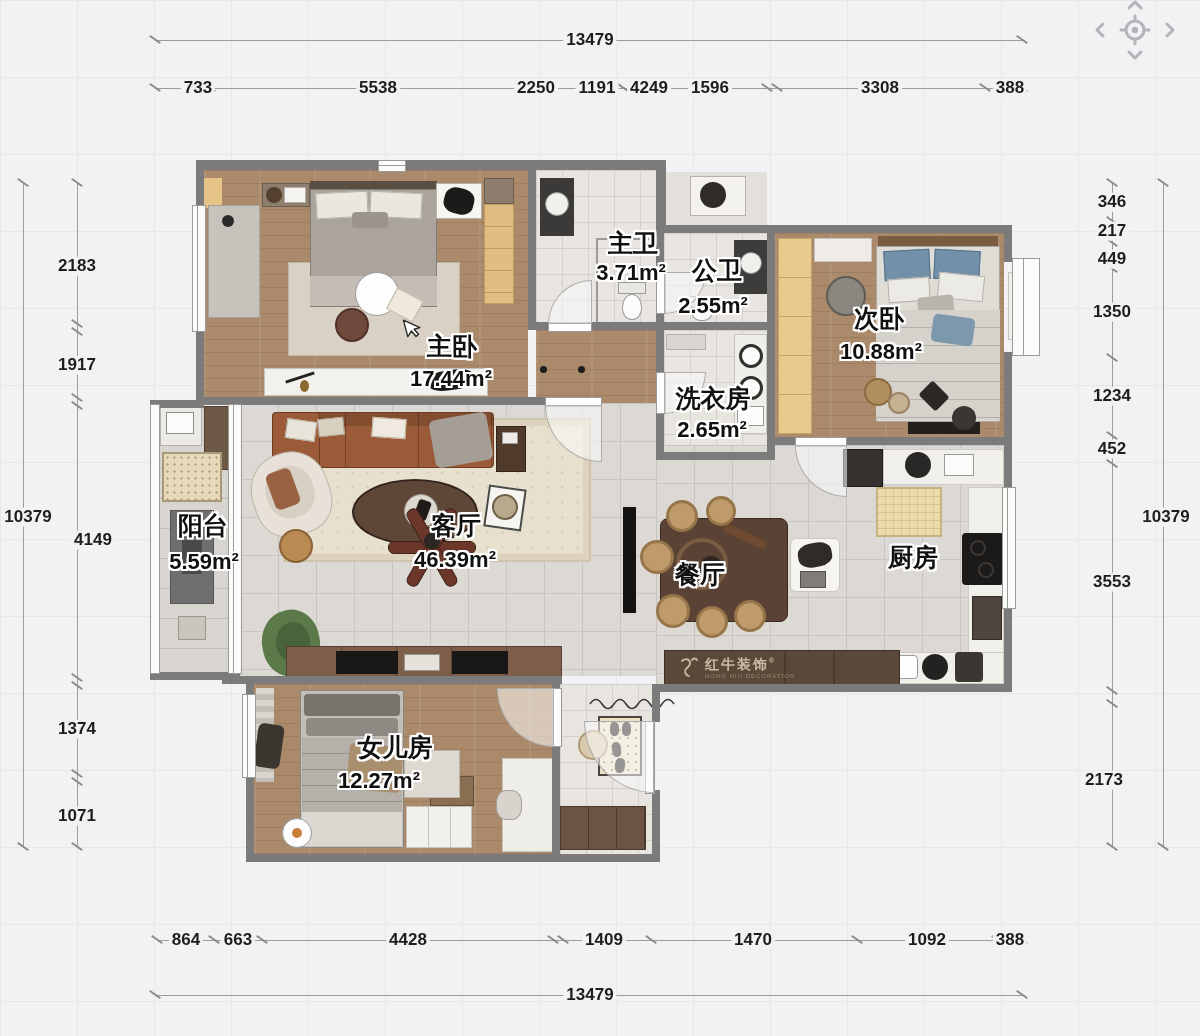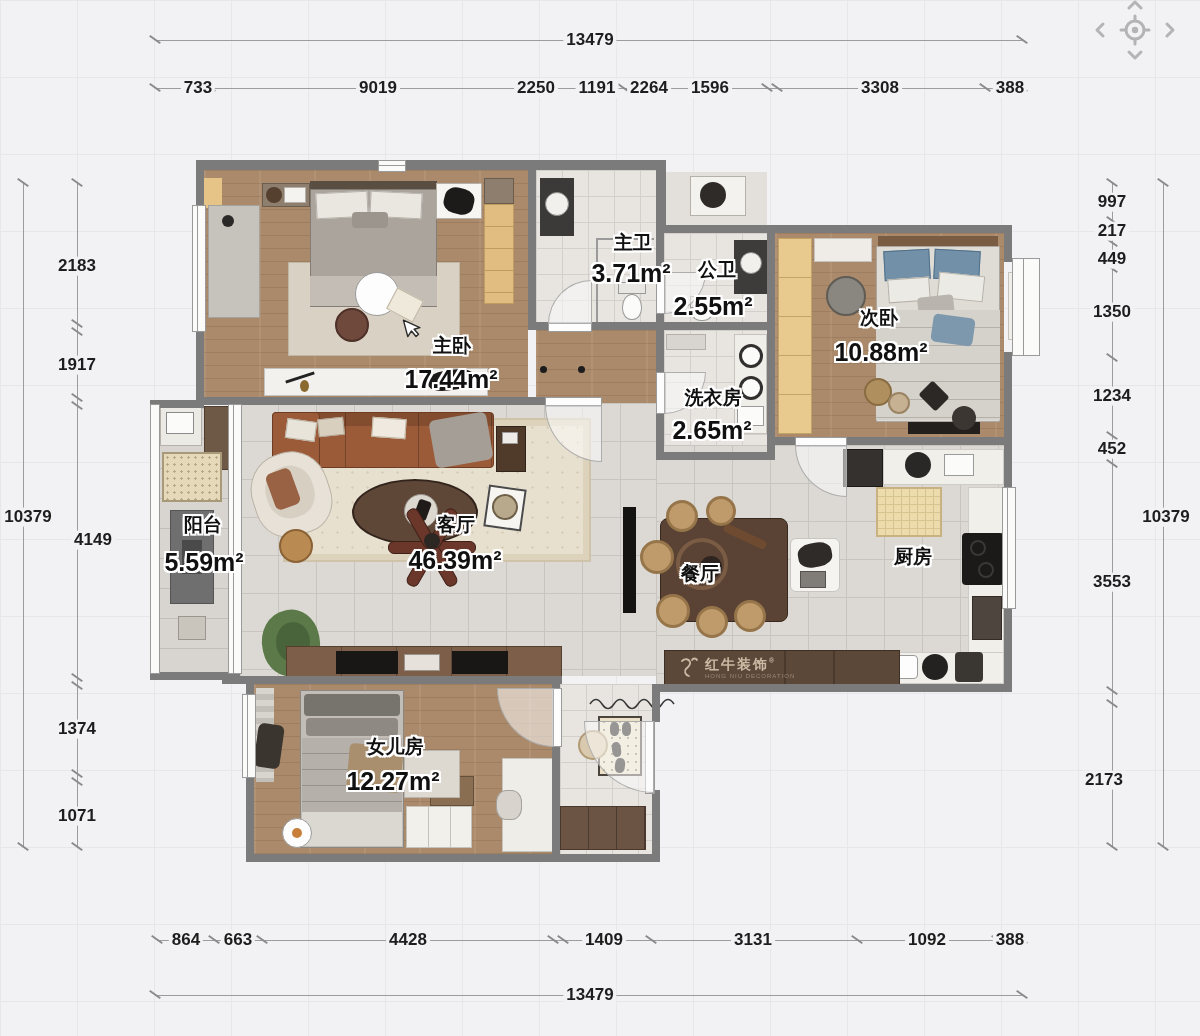--- a/index.html
+++ b/index.html
@@ -14,22 +14,22 @@
   .a{position:absolute;box-sizing:border-box;}
   
   .dl{position:absolute;background:#9c9c9c;}
   .tk{position:absolute;width:2px;height:13px;background:#8a8a8a;transform:rotate(-55deg);}
   .dim{position:absolute;transform:translate(-50%,-50%);font-size:17px;font-weight:600;color:#1d1d1d;
        background:#f2f2f4;padding:0 3px;white-space:nowrap;line-height:1.1;}
   
   .rn,.ra{position:absolute;transform:translate(-50%,-50%);color:#101010;white-space:nowrap;
        text-shadow:-2px -2px 0 #fff,2px -2px 0 #fff,-2px 2px 0 #fff,2px 2px 0 #fff,
                    -2px 0 0 #fff,2px 0 0 #fff,0 -2px 0 #fff,0 2px 0 #fff;}
-  .rn{font-size:19px;font-weight:700;}
-  .ra{font-size:25px;font-weight:800;}
+  .rn{font-size:25px;font-weight:700;}
+  .ra{font-size:22px;font-weight:800;}
   
   .wall{position:absolute;background:#7b7b7b;}
   .win{position:absolute;background:#fbfbfa;border:1px solid #9a9a9a;}
   .winV{background-image:linear-gradient(90deg,transparent 0,transparent 4px,#9a9a9a 4px,#9a9a9a 5px,transparent 5px);}
   .winH{background-image:linear-gradient(transparent 0,transparent 4px,#9a9a9a 4px,#9a9a9a 5px,transparent 5px);}
   .arc{position:absolute;border:1px solid #adadad;background:rgba(252,252,252,.55);}
   .leaf{position:absolute;background:#fdfdfd;border:1px solid #9a9a9a;}
   
   .wood{position:absolute;background-color:#ab8a6b;
     background-image:repeating-linear-gradient(180deg,rgba(70,45,25,.13) 0 1px,transparent 1px 13px),
@@ -132,42 +132,42 @@
     <span class="tk" style="left:1111px;top:429px"></span>
     <span class="tk" style="left:1111px;top:457px"></span>
     <span class="tk" style="left:1111px;top:684px"></span>
     <span class="tk" style="left:1111px;top:697px"></span>
     <span class="tk" style="left:1111px;top:840px"></span>
   <span class="tk" style="left:1162px;top:176px"></span>
     <span class="tk" style="left:1162px;top:840px"></span>
 
   <span class="dim" style="left:590px;top:40px">13479</span>
   <span class="dim" style="left:198px;top:88px">733</span>
-  <span class="dim" style="left:378px;top:88px">9019</span>
+  <span class="dim" style="left:378px;top:88px">5538</span>
   <span class="dim" style="left:536px;top:88px">2250</span>
   <span class="dim" style="left:597px;top:88px">1191</span>
-  <span class="dim" style="left:649px;top:88px">2264</span>
+  <span class="dim" style="left:649px;top:88px">4249</span>
   <span class="dim" style="left:710px;top:88px">1596</span>
   <span class="dim" style="left:880px;top:88px">3308</span>
   <span class="dim" style="left:1010px;top:88px">388</span>
   <span class="dim" style="left:186px;top:940px">864</span>
   <span class="dim" style="left:238px;top:940px">663</span>
   <span class="dim" style="left:408px;top:940px">4428</span>
   <span class="dim" style="left:604px;top:940px">1409</span>
-  <span class="dim" style="left:753px;top:940px">3131</span>
+  <span class="dim" style="left:753px;top:940px">1470</span>
   <span class="dim" style="left:927px;top:940px">1092</span>
   <span class="dim" style="left:1010px;top:940px">388</span>
   <span class="dim" style="left:590px;top:995px">13479</span>
   <span class="dim" style="left:77px;top:266px">2183</span>
   <span class="dim" style="left:77px;top:365px">1917</span>
   <span class="dim" style="left:93px;top:540px">4149</span>
   <span class="dim" style="left:77px;top:729px">1374</span>
   <span class="dim" style="left:77px;top:816px">1071</span>
   <span class="dim" style="left:28px;top:517px">10379</span>
-  <span class="dim" style="left:1112px;top:202px">997</span>
+  <span class="dim" style="left:1112px;top:202px">346</span>
   <span class="dim" style="left:1112px;top:231px">217</span>
   <span class="dim" style="left:1112px;top:259px">449</span>
   <span class="dim" style="left:1112px;top:312px">1350</span>
   <span class="dim" style="left:1112px;top:396px">1234</span>
   <span class="dim" style="left:1112px;top:449px">452</span>
   <span class="dim" style="left:1112px;top:582px">3553</span>
   <span class="dim" style="left:1104px;top:780px">2173</span>
   <span class="dim" style="left:1166px;top:517px">10379</span>
 </div>
 
@@ -421,13 +421,13 @@
 <span class="ra" style="left:712px;top:430px;z-index:8">2.65m²</span>
 <span class="rn" style="left:879px;top:318px;z-index:8">次卧</span>
 <span class="ra" style="left:881px;top:352px;z-index:8">10.88m²</span>
 <span class="rn" style="left:203px;top:525px;z-index:8">阳台</span>
 <span class="ra" style="left:204px;top:562px;z-index:8">5.59m²</span>
 <span class="rn" style="left:456px;top:525px;z-index:8">客厅</span>
 <span class="ra" style="left:455px;top:560px;z-index:8">46.39m²</span>
 <span class="rn" style="left:700px;top:574px;z-index:8">餐厅</span>
 <span class="rn" style="left:913px;top:557px;z-index:8">厨房</span>
 <span class="rn" style="left:395px;top:747px;z-index:8">女儿房</span>
-<span class="ra" style="left:393px;top:781px;z-index:8">12.27m²</span>
+<span class="ra" style="left:379px;top:781px;z-index:8">12.27m²</span>
 
 </body></html>

